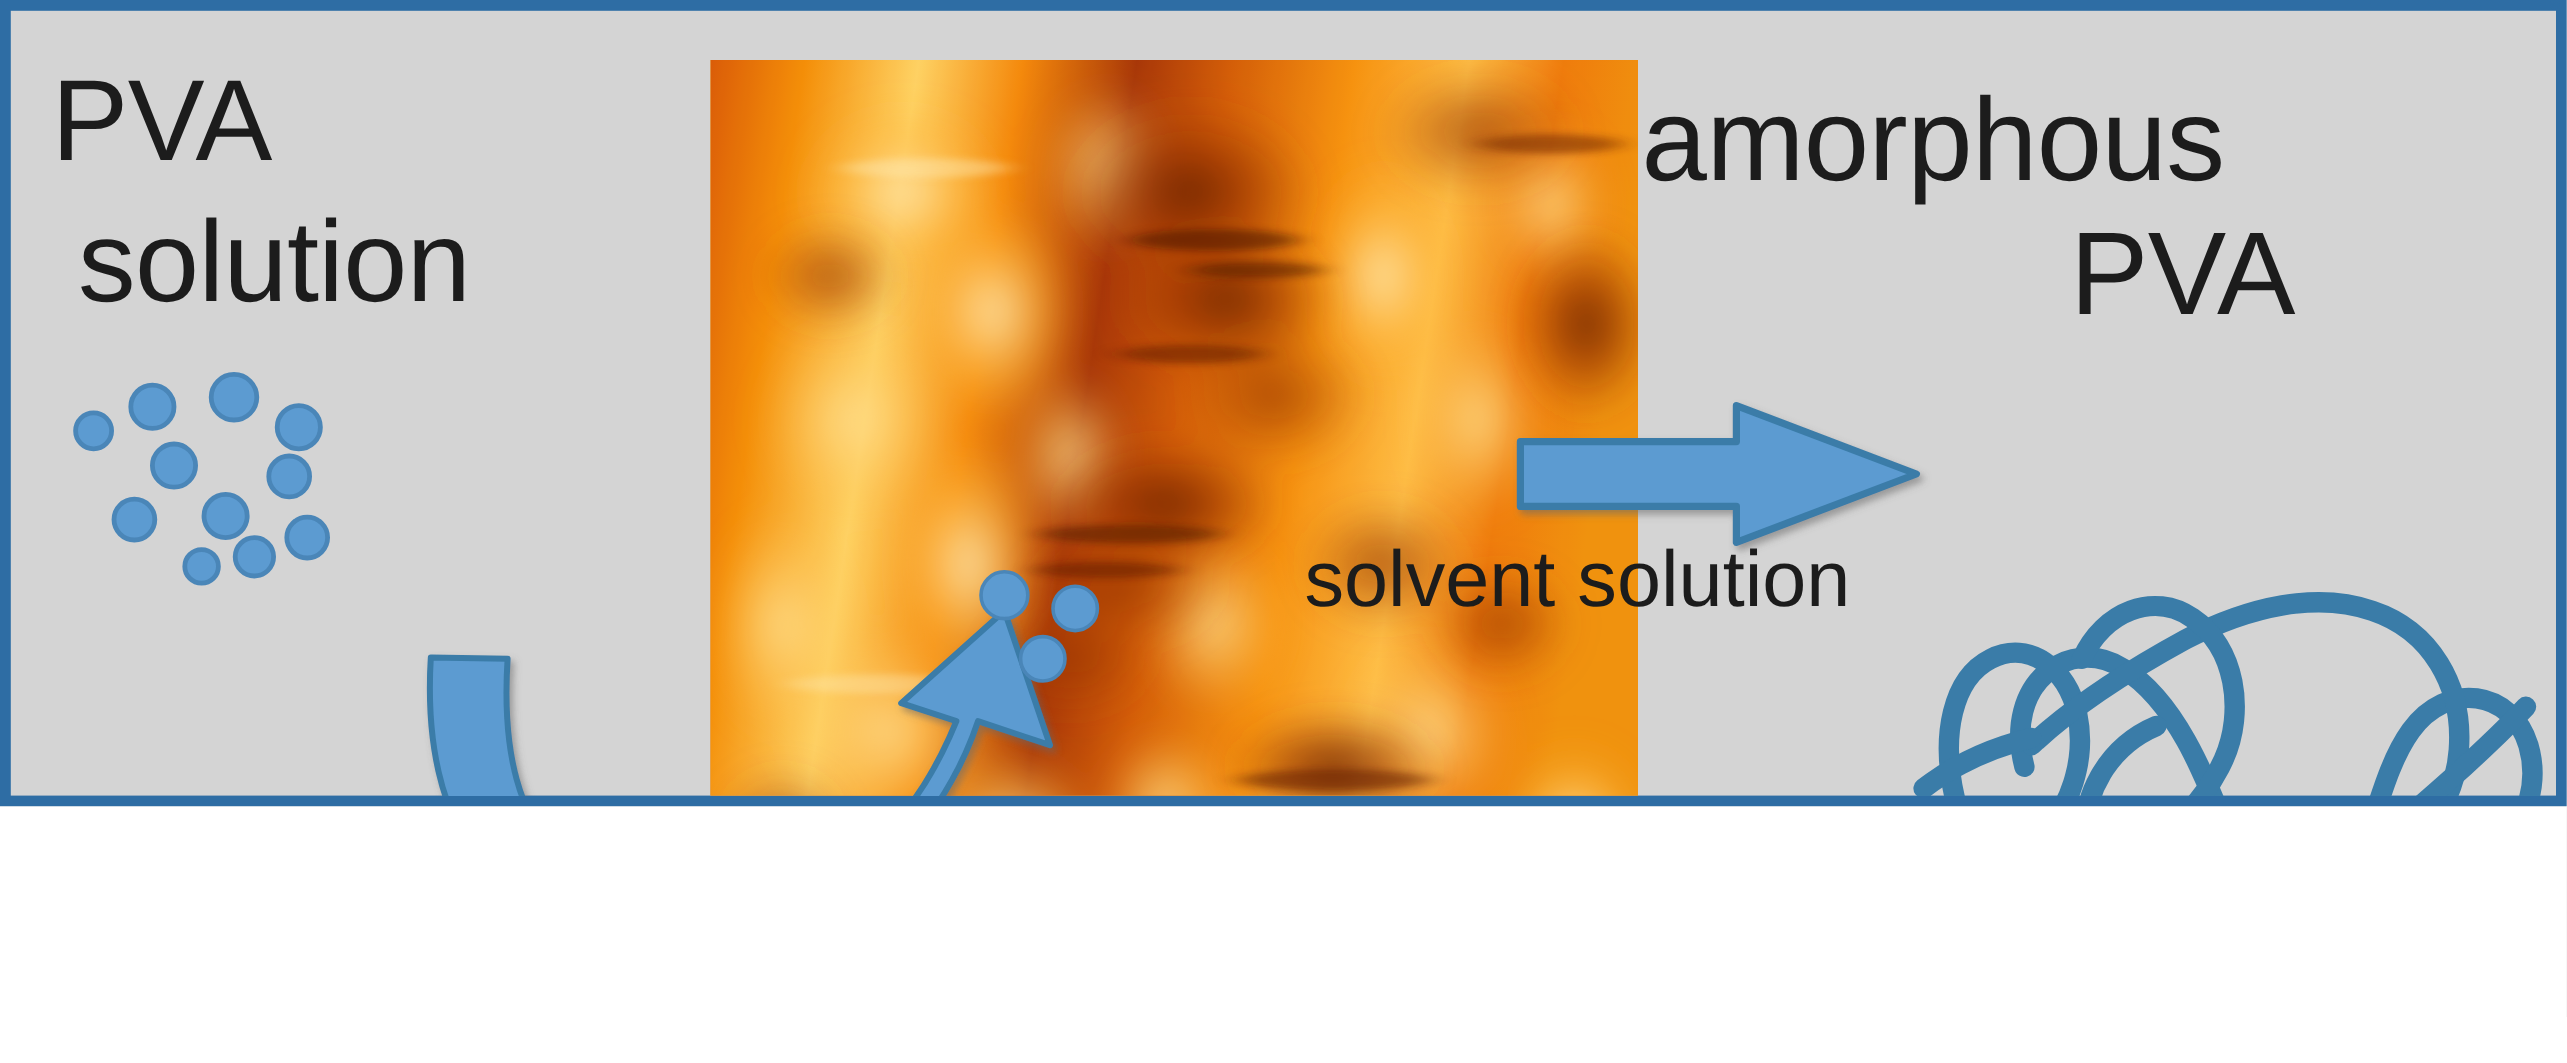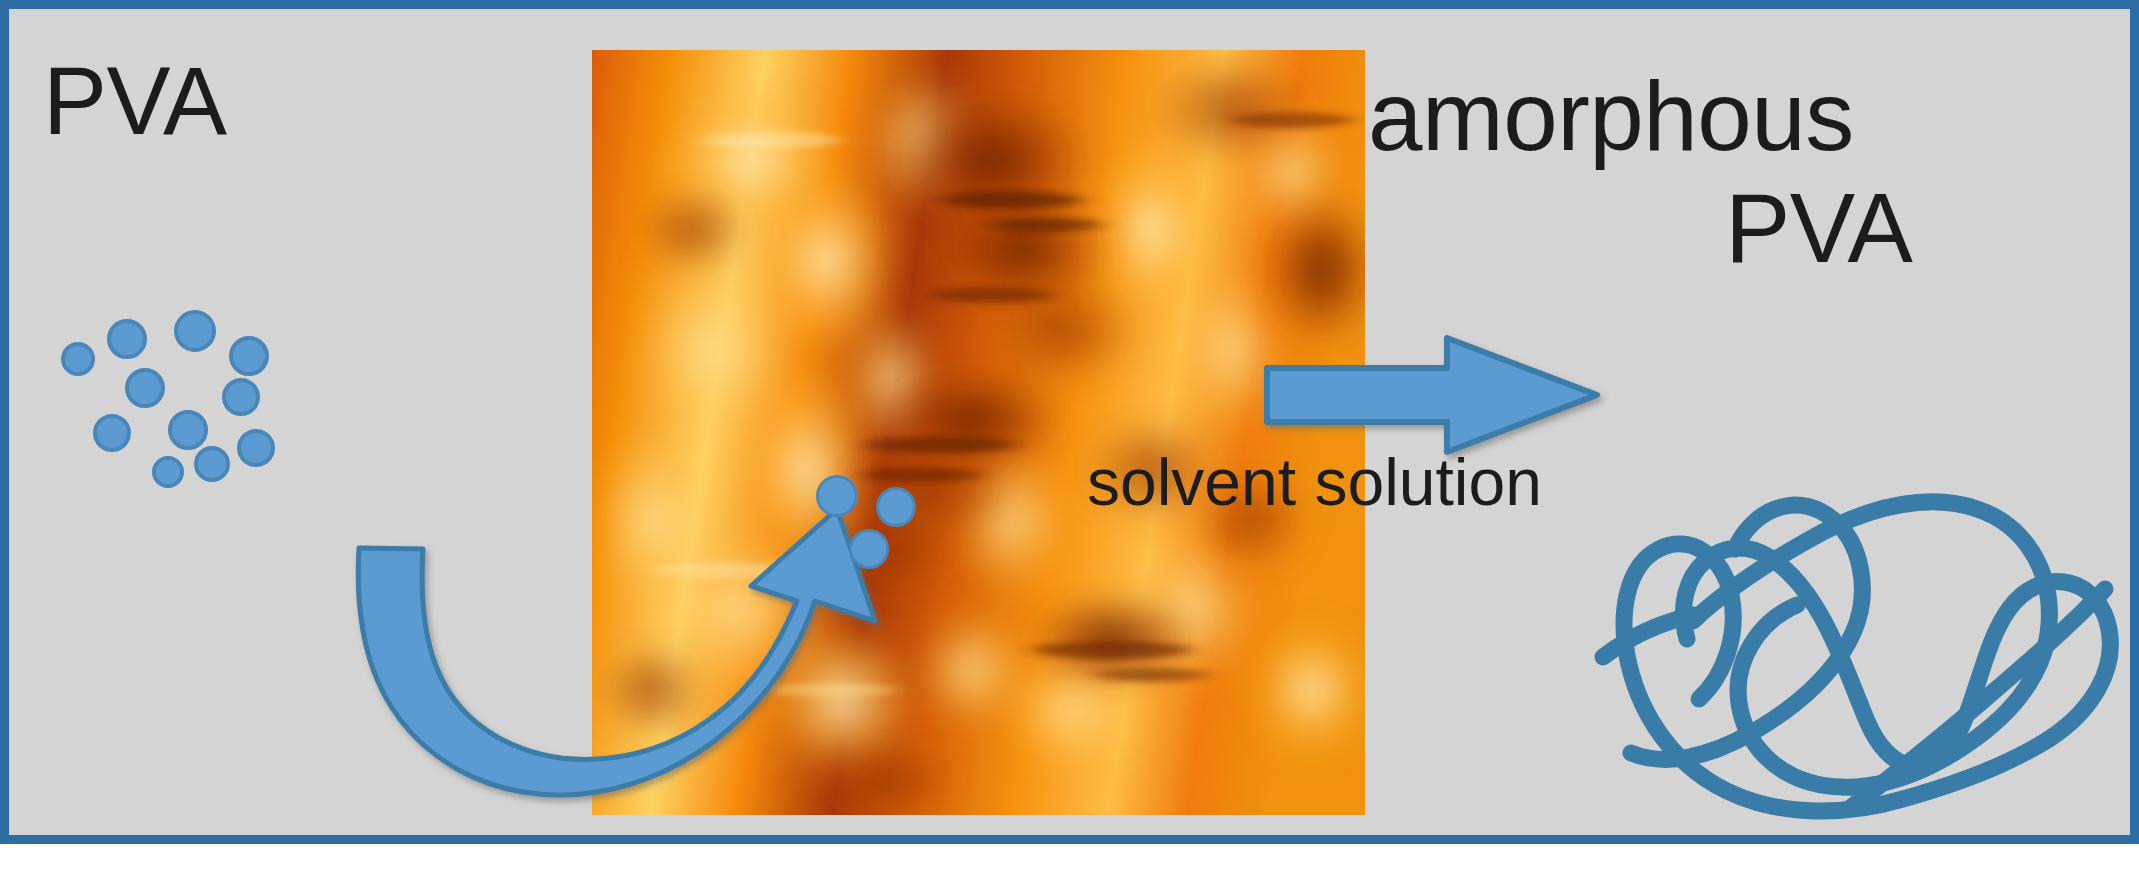--- a/index.html
+++ b/index.html
@@ -7,21 +7,21 @@
     padding: 0;
     background: #ffffff;
   }
   body {
     font-family: "Liberation Sans", sans-serif;
   }
 
   #abstract-figure {
     position: relative;
     width: 2139px;
-    height: 844px;
+    height: 672px;
     background: #d4d4d4;
     box-sizing: border-box;
     border: 9px solid #2e6da4;
     overflow: hidden;
   }
 
   .label {
     position: absolute;
     color: #1c1c1c;
     font-family: "Liberation Sans", sans-serif;
@@ -288,17 +288,18 @@
   <div class="solute-dot" style="left:159px; top:401px; width:40px; height:40px;"></div>
   <div class="solute-dot" style="left:228px; top:420px; width:38px; height:38px;"></div>
   <div class="solute-dot" style="left:143px; top:447px; width:32px; height:32px;"></div>
   <div class="solute-dot" style="left:185px; top:437px; width:36px; height:36px;"></div>
 
   <div class="solute-dot small" style="left:807px; top:466px; width:42px; height:42px;"></div>
   <div class="solute-dot small" style="left:867px; top:478px; width:40px; height:40px;"></div>
   <div class="solute-dot small" style="left:840px; top:520px; width:40px; height:40px;"></div>
 
   <div class="label" id="label-pva-solution-1">PVA</div>
+  <div class="label" id="label-pva-solution-2">solution</div>
   <div class="label" id="label-amorphous">amorphous</div>
   <div class="label" id="label-pva-right">PVA</div>
   <div class="label" id="label-solvent-removal">solvent solution</div>
 
 </div>
 
 </body></html>

